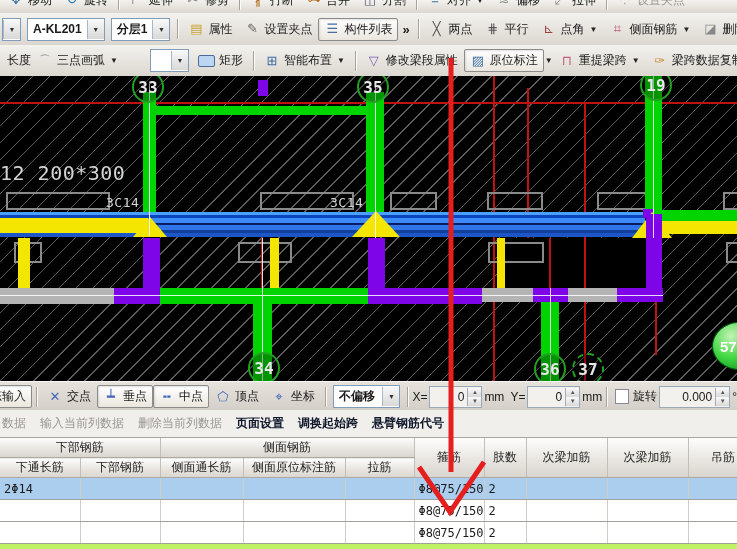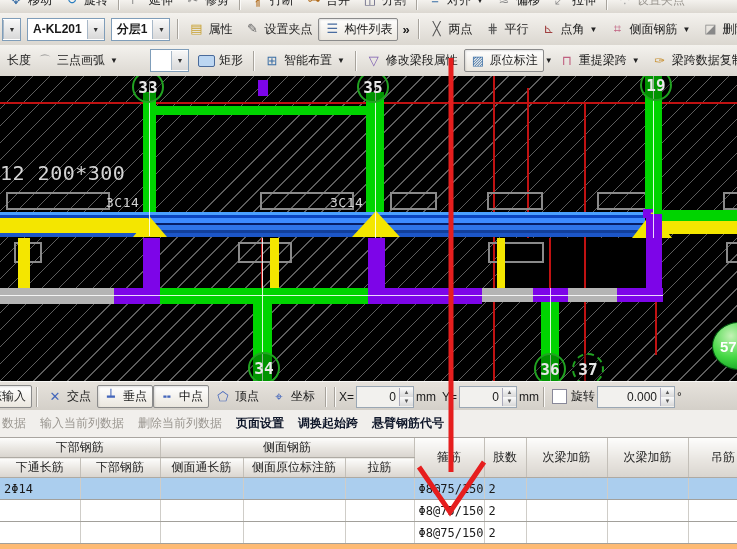--- a/index.html
+++ b/index.html
@@ -55,21 +55,21 @@
   .spin{width:13px;height:18px;display:flex;flex-direction:column;border-left:1px solid #aab;}
   .spin span{flex:1;display:flex;align-items:center;justify-content:center;font-size:6px;color:#555;
              background:linear-gradient(#fafafa,#d8d8d8);}
   .chk{width:13px;height:13px;background:#fff;border:1px solid #889;margin:0 4px;}
   
   #menurow{position:absolute;top:410px;left:0;width:737px;height:27px;background:#f1efec;
            border-bottom:1px solid #b5b1aa;display:flex;align-items:center;gap:14px;padding-left:2px;white-space:nowrap;}
   #menurow .mi{font-weight:bold;color:#0f172a;}
   #menurow .mi.disabled{font-weight:normal;color:#9a9690;}
   
-  #grid{position:absolute;top:437px;left:0;width:737px;height:112px;background:#fdba74;overflow:hidden;border-top:1px solid #a9a5a0;}
+  #grid{position:absolute;top:437px;left:0;width:737px;height:112px;background:#bef264;overflow:hidden;border-top:1px solid #a9a5a0;}
   table{border-collapse:collapse;table-layout:fixed;width:758px;}
   th{background:linear-gradient(#fdfdfc,#e9e6e1 55%,#d9d5cf);font-weight:normal;color:#222;
      border-right:1px solid #c3bfb8;border-bottom:1px solid #aeaaa3;height:19px;padding:0 2px;
      overflow:hidden;white-space:nowrap;}
   td{background:#fff;border-right:1px solid #cfcdc8;border-bottom:1px solid #a2a09b;height:21px;
      padding:0 4px;overflow:hidden;white-space:nowrap;font-family:"DejaVu Sans Mono",monospace;font-size:12px;}
   tr.sel td{background:#abceee;}
   
   #overlay{position:absolute;top:0;left:0;z-index:99;pointer-events:none;}
 </style>
@@ -328,20 +328,24 @@
       </span>
     <span class="tbtn">
         <span class="ic" style="color:#4466bb">⬠</span>
         <span>顶点</span>
       </span>
     <span class="tbtn">
         <span class="ic" style="color:#4466bb">⌖</span>
         <span>坐标</span>
       </span>
     <span class="vsep"></span>
+    <span class="combo" style="width:72px">
+        <span class="txt" style="flex:1">不偏移</span>
+        <span class="arrow">▼</span>
+      </span>
     <span class="vsep"></span>
     <span>X=</span>
     <span class="field" style="width:56px">
         <span class="val">0</span>
         <span class="spin">
           <span>▲</span>
           <span>▼</span>
         </span>
       </span>
     <span>mm</span>

